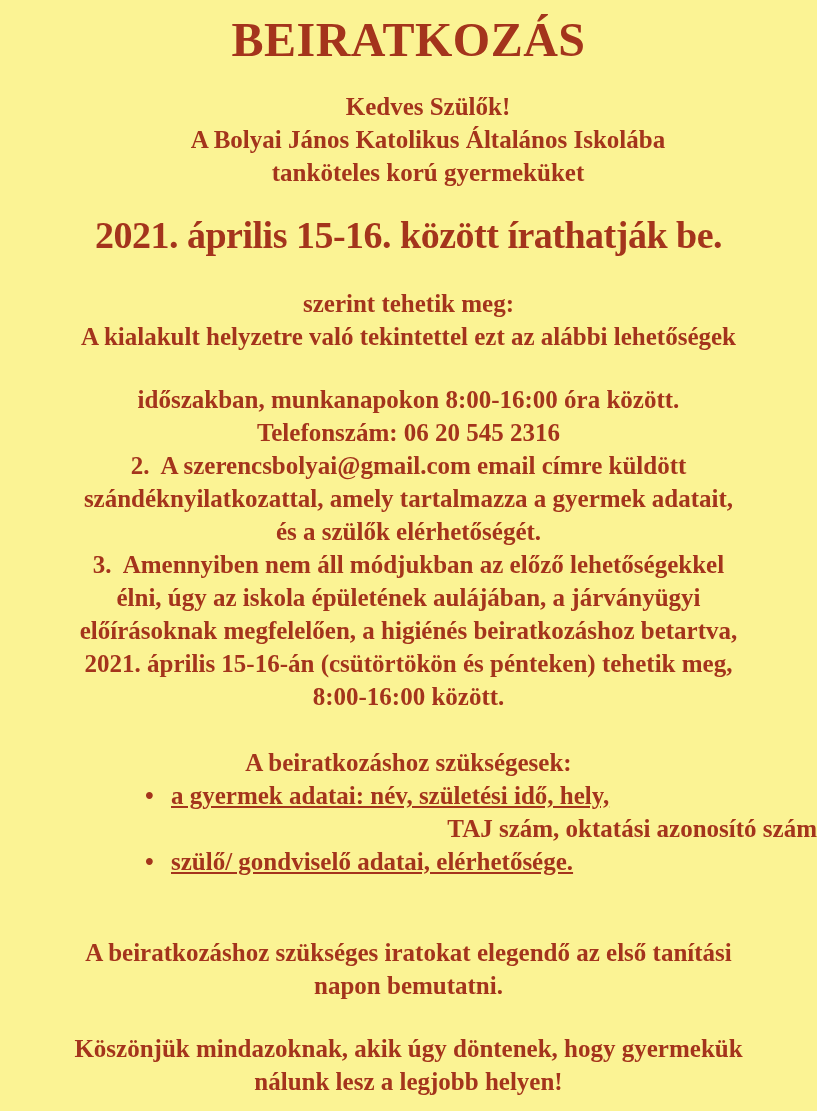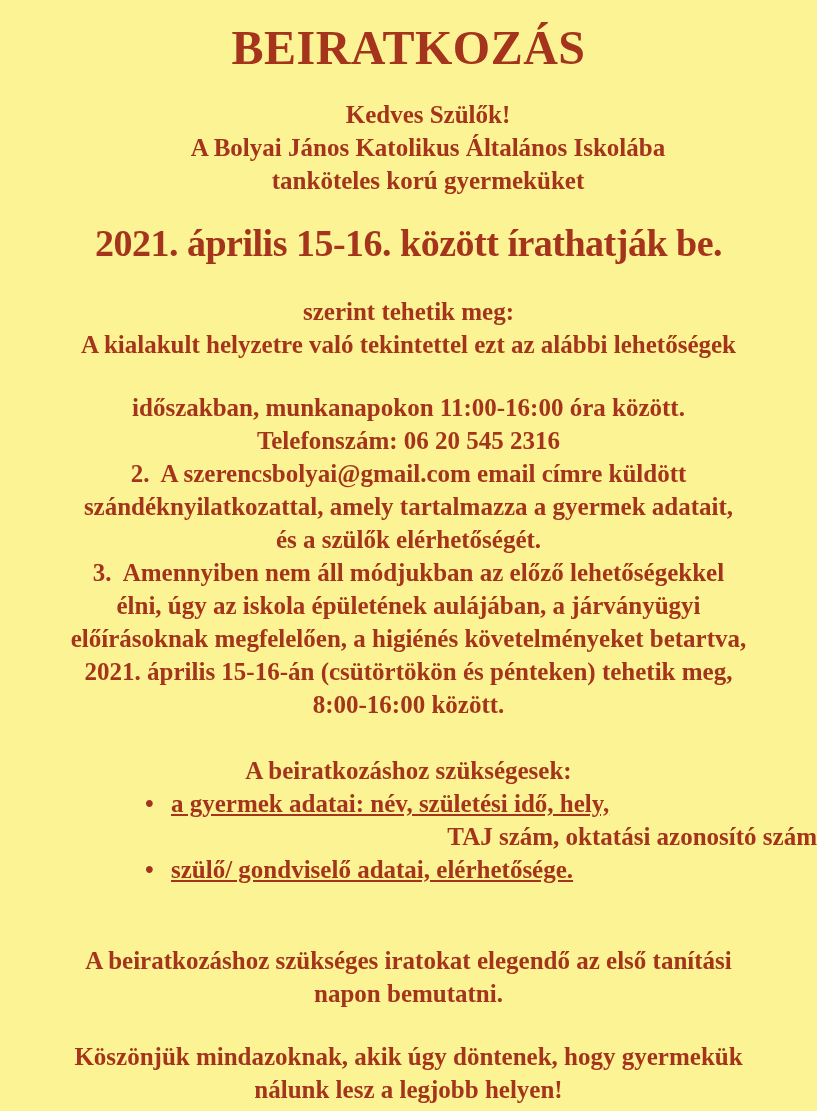--- a/index.html
+++ b/index.html
@@ -9,21 +9,21 @@
   body {
     width: 817px;
     height: 1111px;
     background: #FBF394;
     overflow: hidden;
   }
   .flyer {
     width: 817px;
     height: 1066px;
     box-sizing: border-box;
-    padding-top: 24px;
+    padding-top: 16px;
     font-family: "Liberation Serif", "DejaVu Serif", serif;
     font-weight: 700;
     color: #A4341C;
     text-align: center;
   }
   .title {
     margin: 0;
     font-size: 48px;
     line-height: 48px;
     letter-spacing: 0.5px;
@@ -80,32 +80,32 @@
 
   <h2 class="date-heading">2021. április 15-16. között írathatják be.</h2>
 
   <section class="para intro">
       <div class="line">szerint tehetik meg:</div>
       <div class="line">A kialakult helyzetre való tekintettel ezt az alábbi lehetőségek</div>
     </section>
 
   <section class="para options">
     <div class="option">
-        <div class="line">időszakban, munkanapokon 11:00-16:00 óra között.</div>
+        <div class="line">időszakban, munkanapokon 8:00-16:00 óra között.</div>
         <div class="line">Telefonszám: 06 20 545 2316</div>
       </div>
     <div class="option">
         <div class="line">2.  A szerencsbolyai@gmail.com email címre küldött</div>
         <div class="line">szándéknyilatkozattal, amely tartalmazza a gyermek adatait,</div>
         <div class="line">és a szülők elérhetőségét.</div>
       </div>
     <div class="option">
         <div class="line">3.  Amennyiben nem áll módjukban az előző lehetőségekkel</div>
         <div class="line">élni, úgy az iskola épületének aulájában, a járványügyi</div>
-        <div class="line">előírásoknak megfelelően, a higiénés követelményeket betartva,</div>
+        <div class="line">előírásoknak megfelelően, a higiénés beiratkozáshoz betartva,</div>
         <div class="line">2021. április 15-16-án (csütörtökön és pénteken) tehetik meg,</div>
         <div class="line">8:00-16:00 között.</div>
       </div>
   </section>
 
   <section class="para reqs">
     <div class="line">A beiratkozáshoz szükségesek:</div>
     <div class="line bullet-line">
       <span class="bullet">•</span><span>a gyermek adatai: név, születési idő, hely,</span>
     </div>

